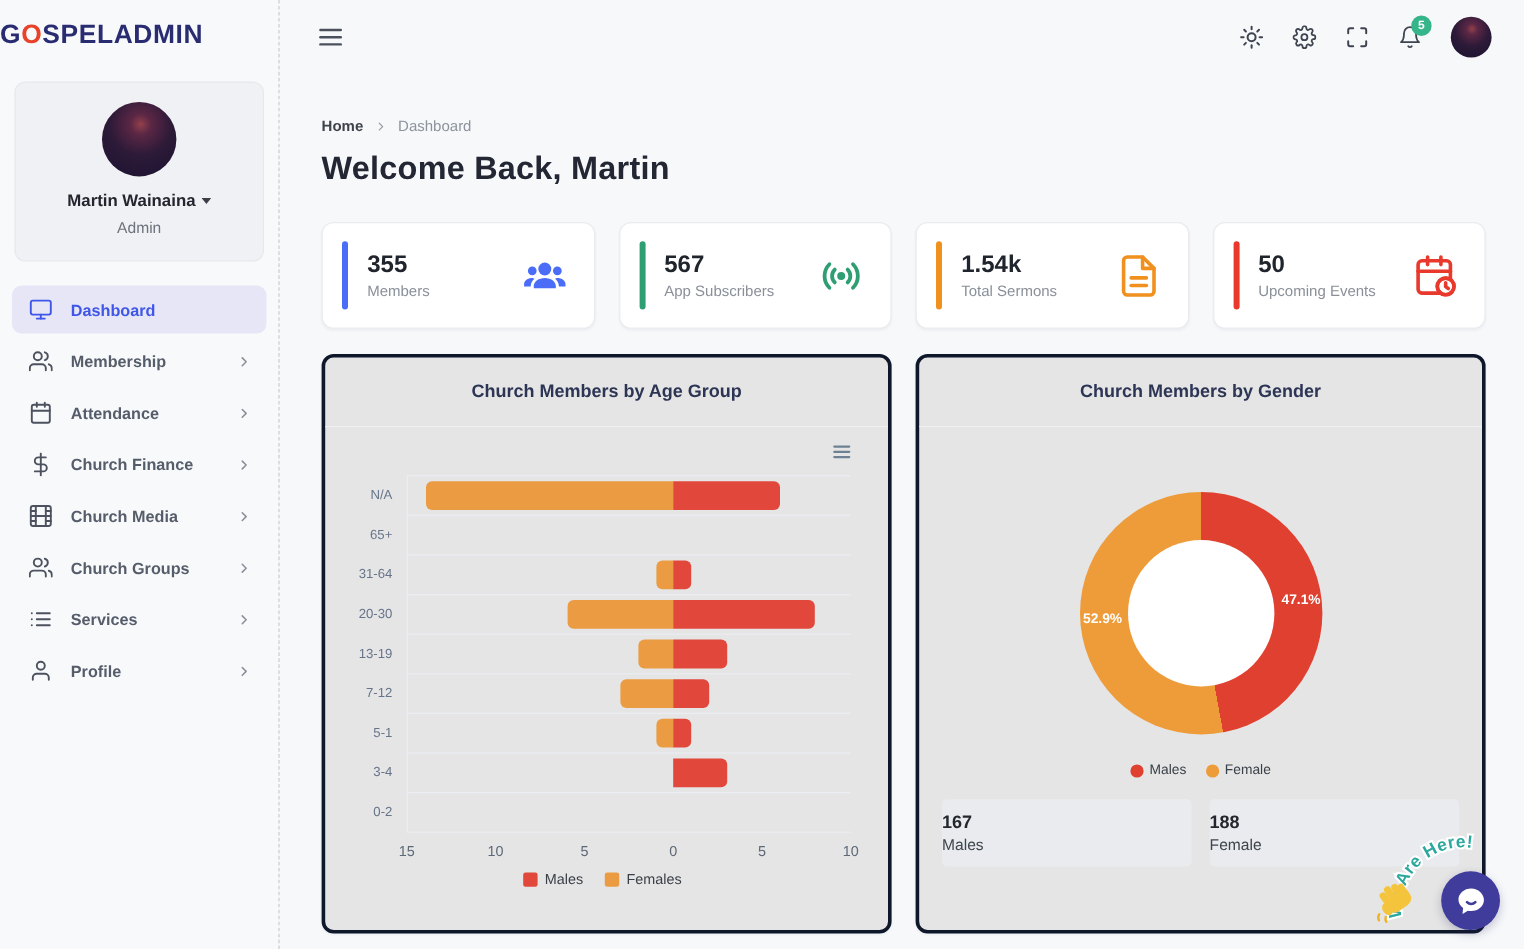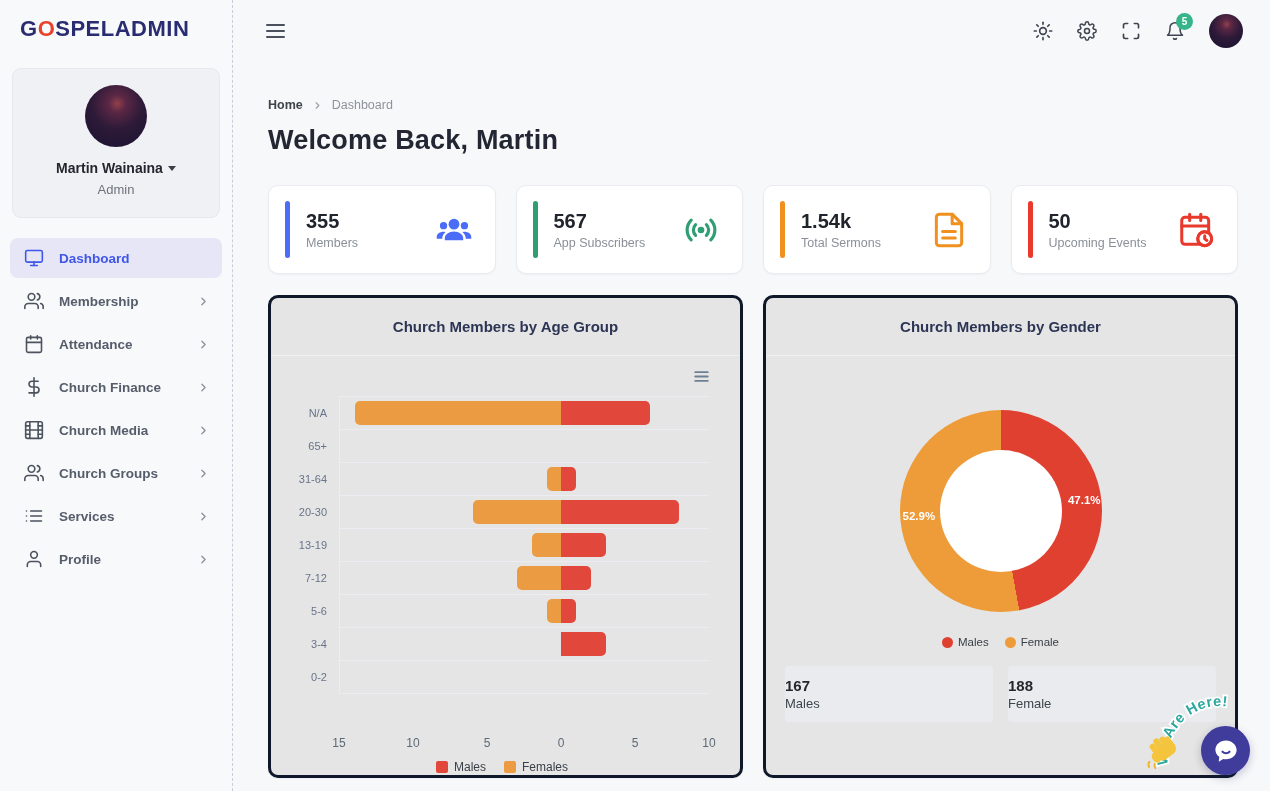--- a/index.html
+++ b/index.html
@@ -2,21 +2,21 @@
 <html><head>
 <meta charset="utf-8">
 <style>
   * { margin:0; padding:0; box-sizing:border-box; }
   html,body { width:1270px; height:791px; overflow:hidden; }
   body { font-family:"Liberation Sans", sans-serif; background:#f7f8fa; color:#23262e; }
   .app { display:flex; width:1270px; height:791px; }
 
   
   .sidebar { width:233px; flex:0 0 233px; height:791px; border-right:1px dashed #c9ccd6; padding-top:16px; background:#f8f9fb; }
-  .logo { font-size:22px; font-weight:800; letter-spacing:.5px; color:#2a2c72; padding-left:20px; cursor:pointer; }
+  .logo { font-size:22px; font-weight:800; letter-spacing:.5px; color:#2a2c72; cursor:pointer; }
   .logo .o { color:#e8422b; }
   .profile-card { margin:26px 12px 0 12px; background:#f0f1f4; border:1px solid #e6e8ec; border-radius:9px; padding:16px 8px 20px; text-align:center; }
   .avatar-lg { width:62px; height:62px; border-radius:50%; margin:0 auto 12px;
       background: radial-gradient(circle at 52% 30%, #93404a 0%, #5b2745 16%, #2c1a38 48%, #1a1230 100%); }
   .pname { font-size:14px; font-weight:700; color:#23262e; display:inline-flex; align-items:center; gap:5px; cursor:pointer; }
   .caret { width:0; height:0; border-left:4px solid transparent; border-right:4px solid transparent; border-top:5px solid #3a3f47; display:inline-block; }
   .prole { font-size:13px; color:#6d737c; margin-top:5px; }
   .menu { margin-top:20px; padding:0 10px; }
   .mitem { display:flex; align-items:center; height:40px; margin-bottom:3px; padding:0 10px 0 14px; border-radius:8px; color:#565d6a; cursor:pointer; }
   .mitem .icn { width:20px; height:20px; margin-right:15px; color:#4c525e; }
@@ -63,21 +63,21 @@
   .chart-menu { display:flex; justify-content:flex-end; height:20px; }
   .chart-menu .icn { width:15px; height:13px; color:#6e8192; cursor:pointer; }
   .bar-area { display:flex; margin-top:6px; }
   .ylabels { width:44px; flex:0 0 44px; }
   .ylabels div { height:33px; display:flex; align-items:center; justify-content:flex-end; padding-right:12px; font-size:11px; color:#67748a; }
   .plot { flex:1; border-left:1px solid #ebedf2; border-top:1px solid #ebedf2; }
   .brow { height:33px; border-bottom:1px solid #ebedf2; position:relative; }
   .bbar { position:absolute; top:4px; height:24px; }
   .bbar.f { border-radius:5px 0 0 5px; }
   .bbar.m { border-radius:0 5px 5px 0; }
-  .xaxis { margin-left:44px; height:27px; position:relative;margin-top:34px; }
+  .xaxis { margin-left:44px; height:27px; position:relative; }
   .xaxis span { position:absolute; top:8px; transform:translateX(-50%); font-size:12px; color:#5d6977; }
   .blegend { display:flex; justify-content:center; gap:18px; height:24px; align-items:center; }
   .blegend .li { display:flex; align-items:center; gap:6px; font-size:12px; color:#3a4048; cursor:pointer; }
   .blegend .sw { width:12px; height:12px; border-radius:2px; }
 
   
   .donut-wrap { display:flex; justify-content:center; margin-top:54px; }
   .donut { width:202px; height:202px; border-radius:50%; position:relative; }
   .donut::after { content:""; position:absolute; left:40px; top:40px; width:122px; height:122px; border-radius:50%; background:#fff; }
   .pct { position:absolute; font-size:11.5px; font-weight:600; color:#fff; z-index:2; }
@@ -381,21 +381,21 @@
                 </span>
               </div>
             <div class="bar-area">
               <div class="ylabels" id="yLabels">
                   <div>N/A</div>
                   <div>65+</div>
                   <div>31-64</div>
                   <div>20-30</div>
                   <div>13-19</div>
                   <div>7-12</div>
-                  <div>5-6</div>
+                  <div>5-1</div>
                   <div>3-4</div>
                   <div>0-2</div>
                 </div>
               <div class="plot" id="plotRows">
                   <div class="brow">
                     <div class="bbar f" style="right:40%;width:56%;background:#eb9c42"></div>
                     <div class="bbar m" style="left:60%;width:24%;background:#e2473c"></div>
                   </div>
                   <div class="brow"></div>
                   <div class="brow">

